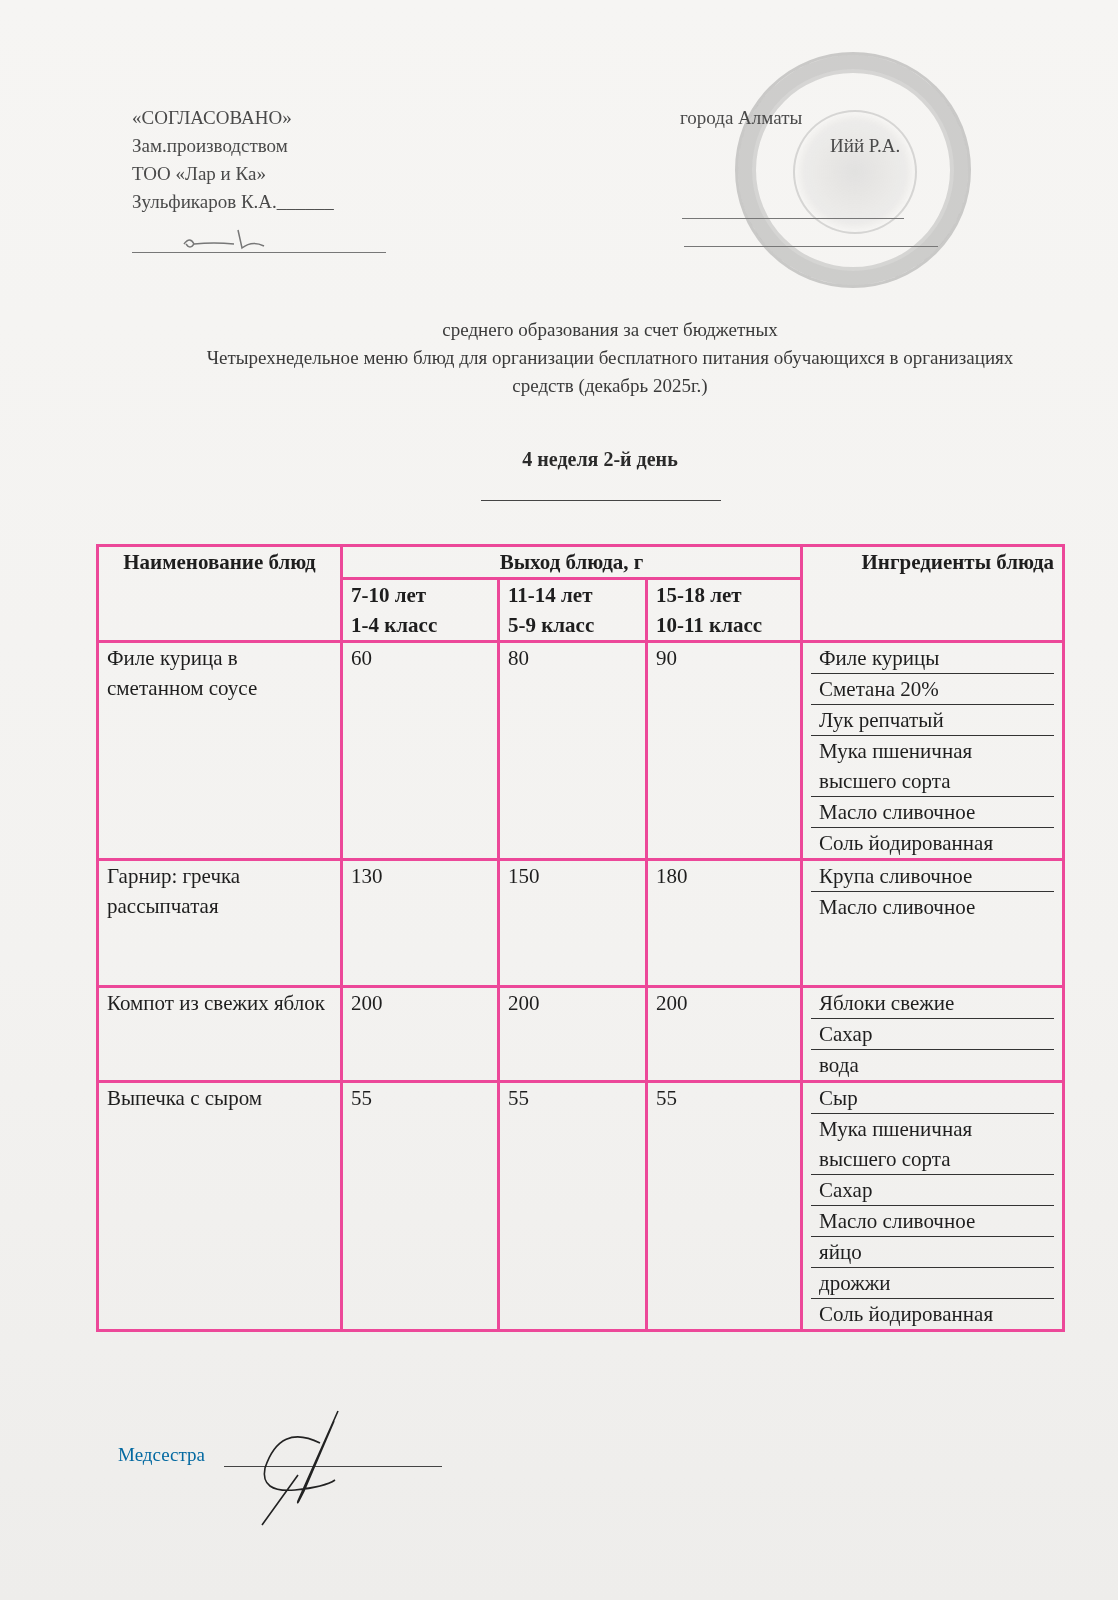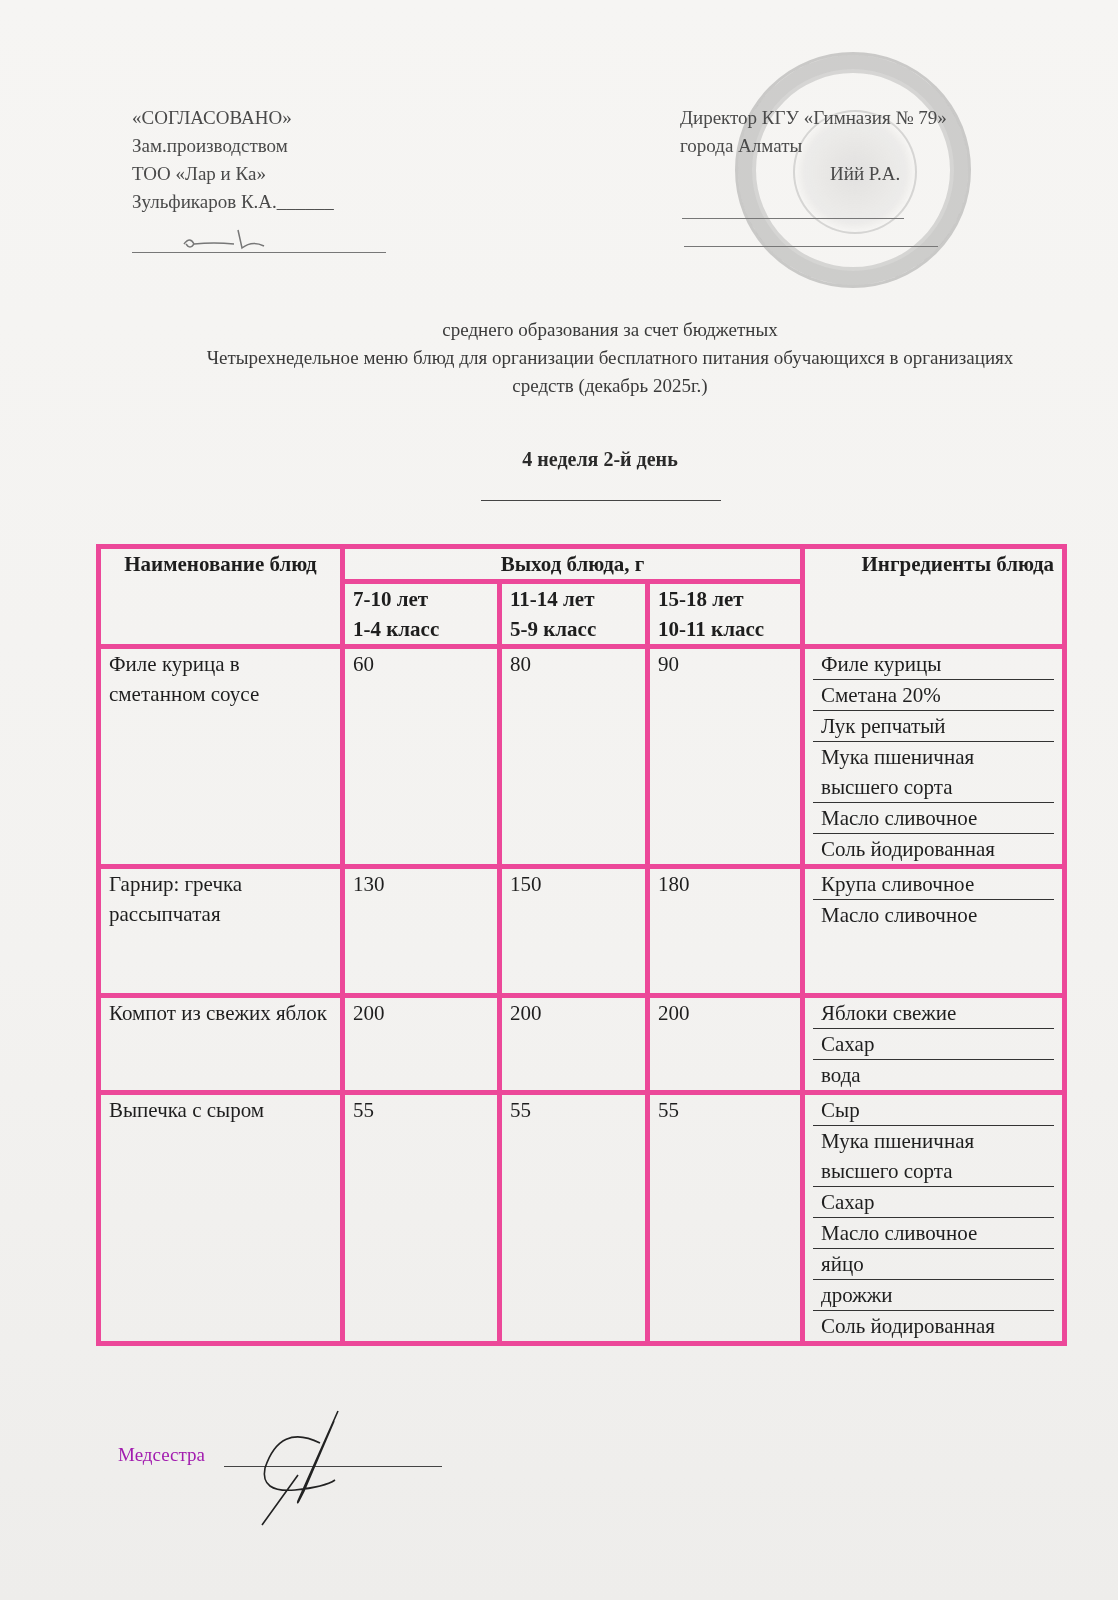--- a/index.html
+++ b/index.html
@@ -36,33 +36,33 @@
       position: absolute; left: 0; width: 1200px; top: 448px; text-align: center;
       font-weight: bold; font-size: 20px; color: #2a2a2a;
     }
     .subtitle-rule { position: absolute; left: 481px; top: 500px; width: 240px; height: 1px; background: #444; }
 
     table.menu {
       position: absolute; left: 96px; top: 544px; width: 966px;
       border-collapse: collapse; table-layout: fixed;
       font-size: 21px; line-height: 30px; color: #1e1e1e;
     }
-    table.menu td, table.menu th { border: 5px solid #ec4899; vertical-align: top; padding: 0 8px; }
+    table.menu td, table.menu th { border: 3px solid #ec4899; vertical-align: top; padding: 0 8px; }
     table.menu th { font-weight: bold; }
     th.c-name { text-align: center; padding-top: 6px; }
     th.c-out { text-align: center; height: 30px; }
     th.c-ing { text-align: right; padding-top: 2px; }
     th.c-age { text-align: left; padding-top: 2px; padding-bottom: 2px; line-height: 30px; }
     td.ing-cell { padding: 0; }
     .ing { border-bottom: 1px solid #333; padding: 0 8px; }
     .ing:last-child { border-bottom: none; }
     td.name { padding-top: 4px; }
     td.val { padding-top: 4px; }
 
-    .nurse { position: absolute; left: 118px; top: 1444px; font-size: 19px; color: #a21caf; }
+    .nurse { position: absolute; left: 118px; top: 1444px; font-size: 19px; color: #0369a1; }
     .nurse-line { position: absolute; left: 224px; top: 1466px; width: 218px; height: 1px; background: #444; }
   </style>
 </head>
 <body>
 
 <div class="page-shadow"></div>
 
 <div class="block agreed">
   <div class="line">«СОГЛАСОВАНО»</div>
   <div class="line">Зам.производством</div>
@@ -72,21 +72,20 @@
 <div class="sign-line" style="left:132px;top:252px;width:254px;"></div>
 <svg style="position:absolute;left:180px;top:224px;" width="120" height="30">
   <path d="M4 20 q6 -8 10 0 q-4 6 -8 0 M14 20 q20 -2 40 0 M58 6 l4 18 q10 -8 22 -2" stroke="#777" stroke-width="1.5" fill="none"></path>
 </svg>
 
 <div class="stamp">
     <div class="inner"></div>
   </div>
 
 <div class="block approved">
-  <div class="line">Директор КГУ «Гимназия № 79»</div>
   <div class="line">города Алматы</div>
   <div class="line" style="padding-left:150px;">Ийй Р.А.</div>
 </div>
 <div class="sign-line" style="left:682px;top:218px;width:222px;"></div>
 <div class="sign-line" style="left:684px;top:246px;width:254px;"></div>
 
 <div class="title">
   <div>среднего образования за счет бюджетных</div>
   <div>Четырехнедельное меню блюд для организации бесплатного питания обучающихся в организациях</div>
   <div>средств (декабрь 2025г.)</div>

